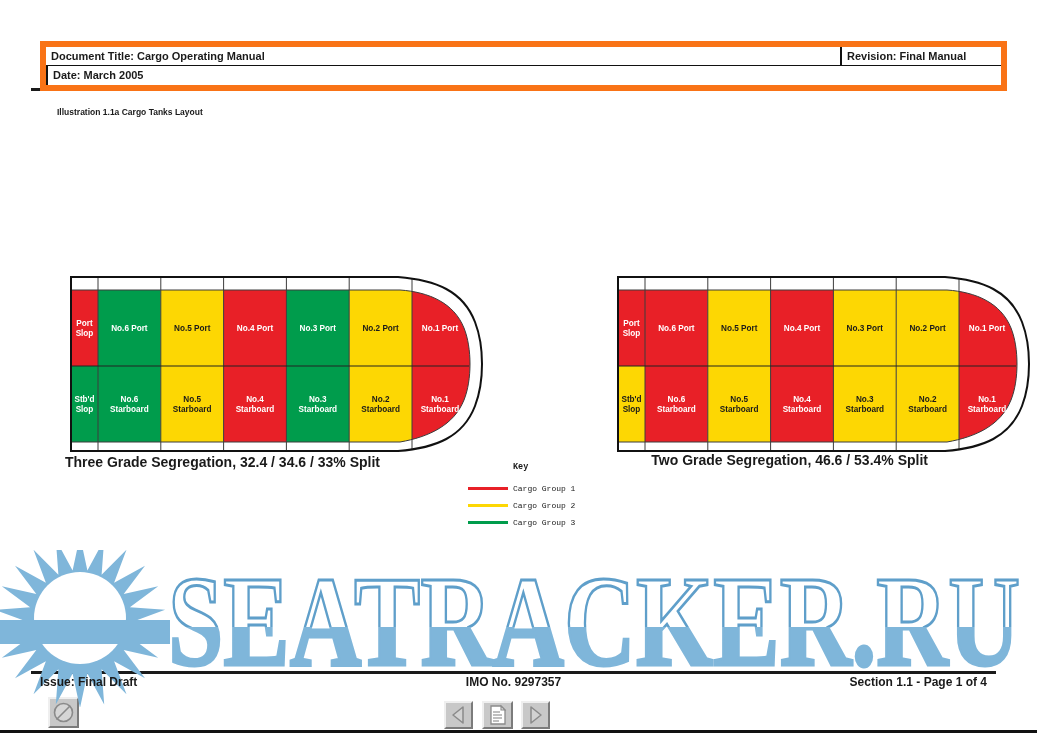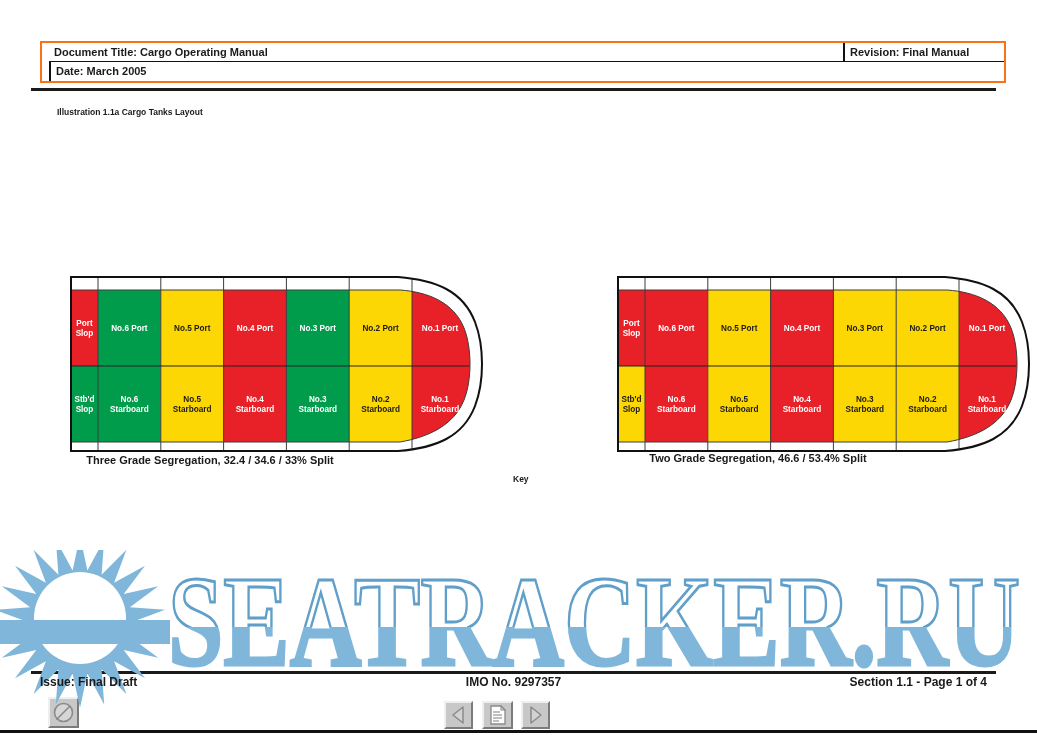--- a/index.html
+++ b/index.html
@@ -1,38 +1,38 @@
 <!DOCTYPE html>
 <html><head>
 <meta charset="utf-8">
 <style>
   html,body{margin:0;padding:0;background:#ffffff;}
   body{width:1037px;height:735px;position:relative;overflow:hidden;
        font-family:"Liberation Sans",sans-serif;color:#1a1a1a;}
   .abs{position:absolute;}
 
   
-  .header-table{left:40px;top:41px;width:955px;height:38px;border:2px solid #f97316;
-    display:grid;grid-template-columns:794px 1fr;grid-template-rows:19px 19px;z-index:2;background:#fff;padding-left:7px;}
+  .header-table{left:40px;top:41px;width:955px;height:38px;border:6px solid #f97316;
+    display:grid;grid-template-columns:794px 1fr;grid-template-rows:19px 19px;z-index:2;background:#fff;}
   .header-cell{font-size:11px;font-weight:bold;line-height:19px;padding-left:5px;white-space:nowrap;overflow:hidden;}
   .hc-bl{border-bottom:1px solid #111;}
   .hc-vl{border-left:2px solid #111;}
 
   .rule{background:#1a1a1a;height:3px;z-index:1;}
   .header-rule{left:31px;top:88px;width:965px;}
   .footer-rule{left:31px;top:671px;width:965px;}
   .bottom-edge{left:0;top:730px;width:1037px;height:3px;background:#111;z-index:1;}
 
   .illustration-title{left:57px;top:107px;font-size:8.5px;font-weight:bold;z-index:2;}
 
   .diagram{z-index:2;padding-left:22px;}
-  .diagram-caption{font-size:11px;font-weight:bold;text-align:center;width:340px;z-index:2;white-space:nowrap;}
-
-  
-  .key-block{left:468px;top:474px;z-index:2;}
+  .diagram-caption{font-size:14px;font-weight:bold;text-align:right;width:340px;z-index:2;white-space:nowrap;}
+
+  
+  .key-block{left:468px;top:462px;z-index:2;font-family:Liberation Mono, monospace;}
   .key-title{font-size:8.5px;font-weight:bold;margin-left:45px;margin-bottom:8px;}
   .key-row{display:flex;align-items:center;height:17px;}
   .key-swatch{width:40px;height:3px;margin-right:5px;}
   .key-label{font-size:8px;}
 
   
   .footer-text{top:675px;font-size:12px;font-weight:bold;z-index:10;white-space:nowrap;}
   .footer-left{left:40px;}
   .footer-center{left:31px;width:965px;text-align:center;}
   .footer-right{right:50px;}
@@ -180,20 +180,34 @@
       <text x="247.8" y="136" text-anchor="middle" fill="#1a1a1a" font-size="8.2" font-weight="bold" font-family="&quot;Liberation Sans&quot;, sans-serif">Starboard</text>
       <text x="310.6" y="126" text-anchor="middle" fill="#1a1a1a" font-size="8.2" font-weight="bold" font-family="&quot;Liberation Sans&quot;, sans-serif">No.2</text>
       <text x="310.6" y="136" text-anchor="middle" fill="#1a1a1a" font-size="8.2" font-weight="bold" font-family="&quot;Liberation Sans&quot;, sans-serif">Starboard</text>
       <text x="370" y="126" text-anchor="middle" fill="#ffffff" font-size="8.2" font-weight="bold" font-family="&quot;Liberation Sans&quot;, sans-serif">No.1</text>
       <text x="370" y="136" text-anchor="middle" fill="#ffffff" font-size="8.2" font-weight="bold" font-family="&quot;Liberation Sans&quot;, sans-serif">Starboard</text>
     </svg></div>
 <div class="abs diagram-caption" style="left:588px;top:452px;">Two Grade Segregation, 46.6 / 53.4% Split</div>
 
 <div class="abs key-block">
   <div class="key-title">Key</div>
+  <div id="key-rows">
+      <div class="key-row">
+        <div class="key-swatch" style="background: rgb(232, 32, 39);"></div>
+        <div class="key-label">Cargo Group 1</div>
+      </div>
+      <div class="key-row">
+        <div class="key-swatch" style="background: rgb(253, 215, 3);"></div>
+        <div class="key-label">Cargo Group 2</div>
+      </div>
+      <div class="key-row">
+        <div class="key-swatch" style="background: rgb(0, 156, 76);"></div>
+        <div class="key-label">Cargo Group 3</div>
+      </div>
+    </div>
 </div>
 
 <div class="abs rule footer-rule"></div>
 <div class="abs footer-text footer-left">Issue: Final Draft</div>
 <div class="abs footer-text footer-center">IMO No. 9297357</div>
 <div class="abs footer-text footer-right">Section 1.1 - Page 1 of 4</div>
 
 <div class="abs watermark" id="watermark"><svg width="1037" height="157" viewBox="0 0 1037 157">
       <defs>
         <clipPath id="wmTop">

